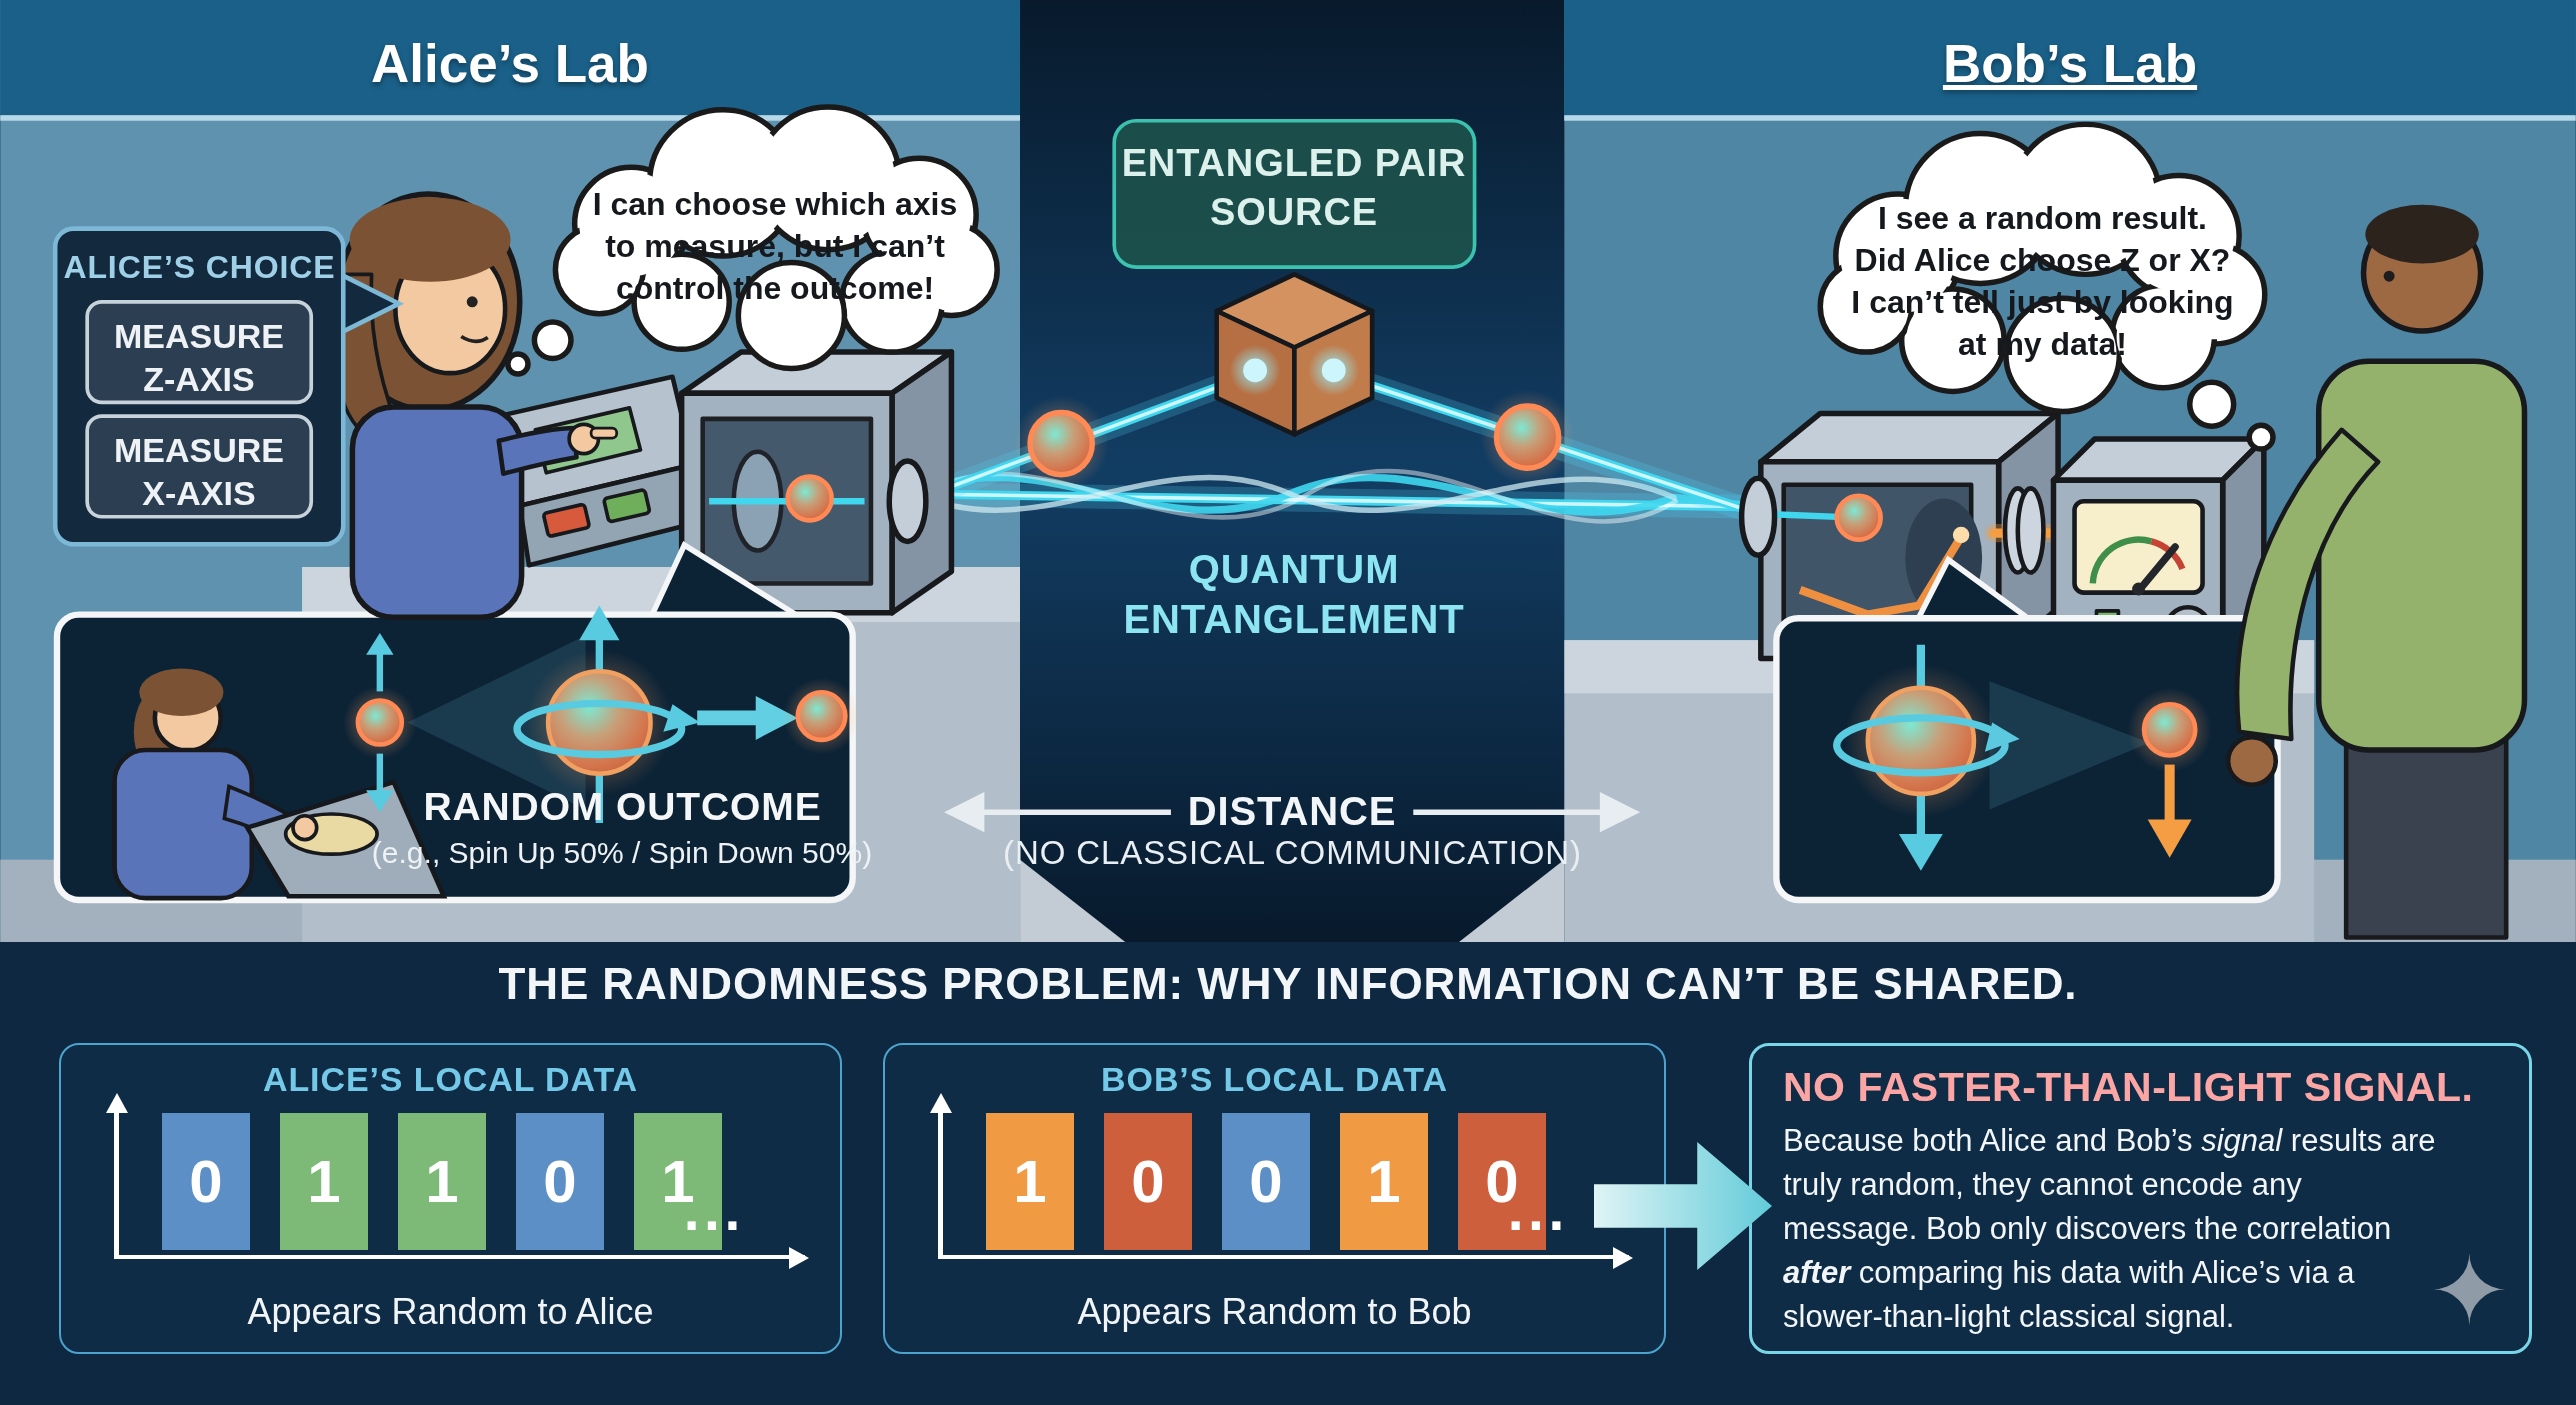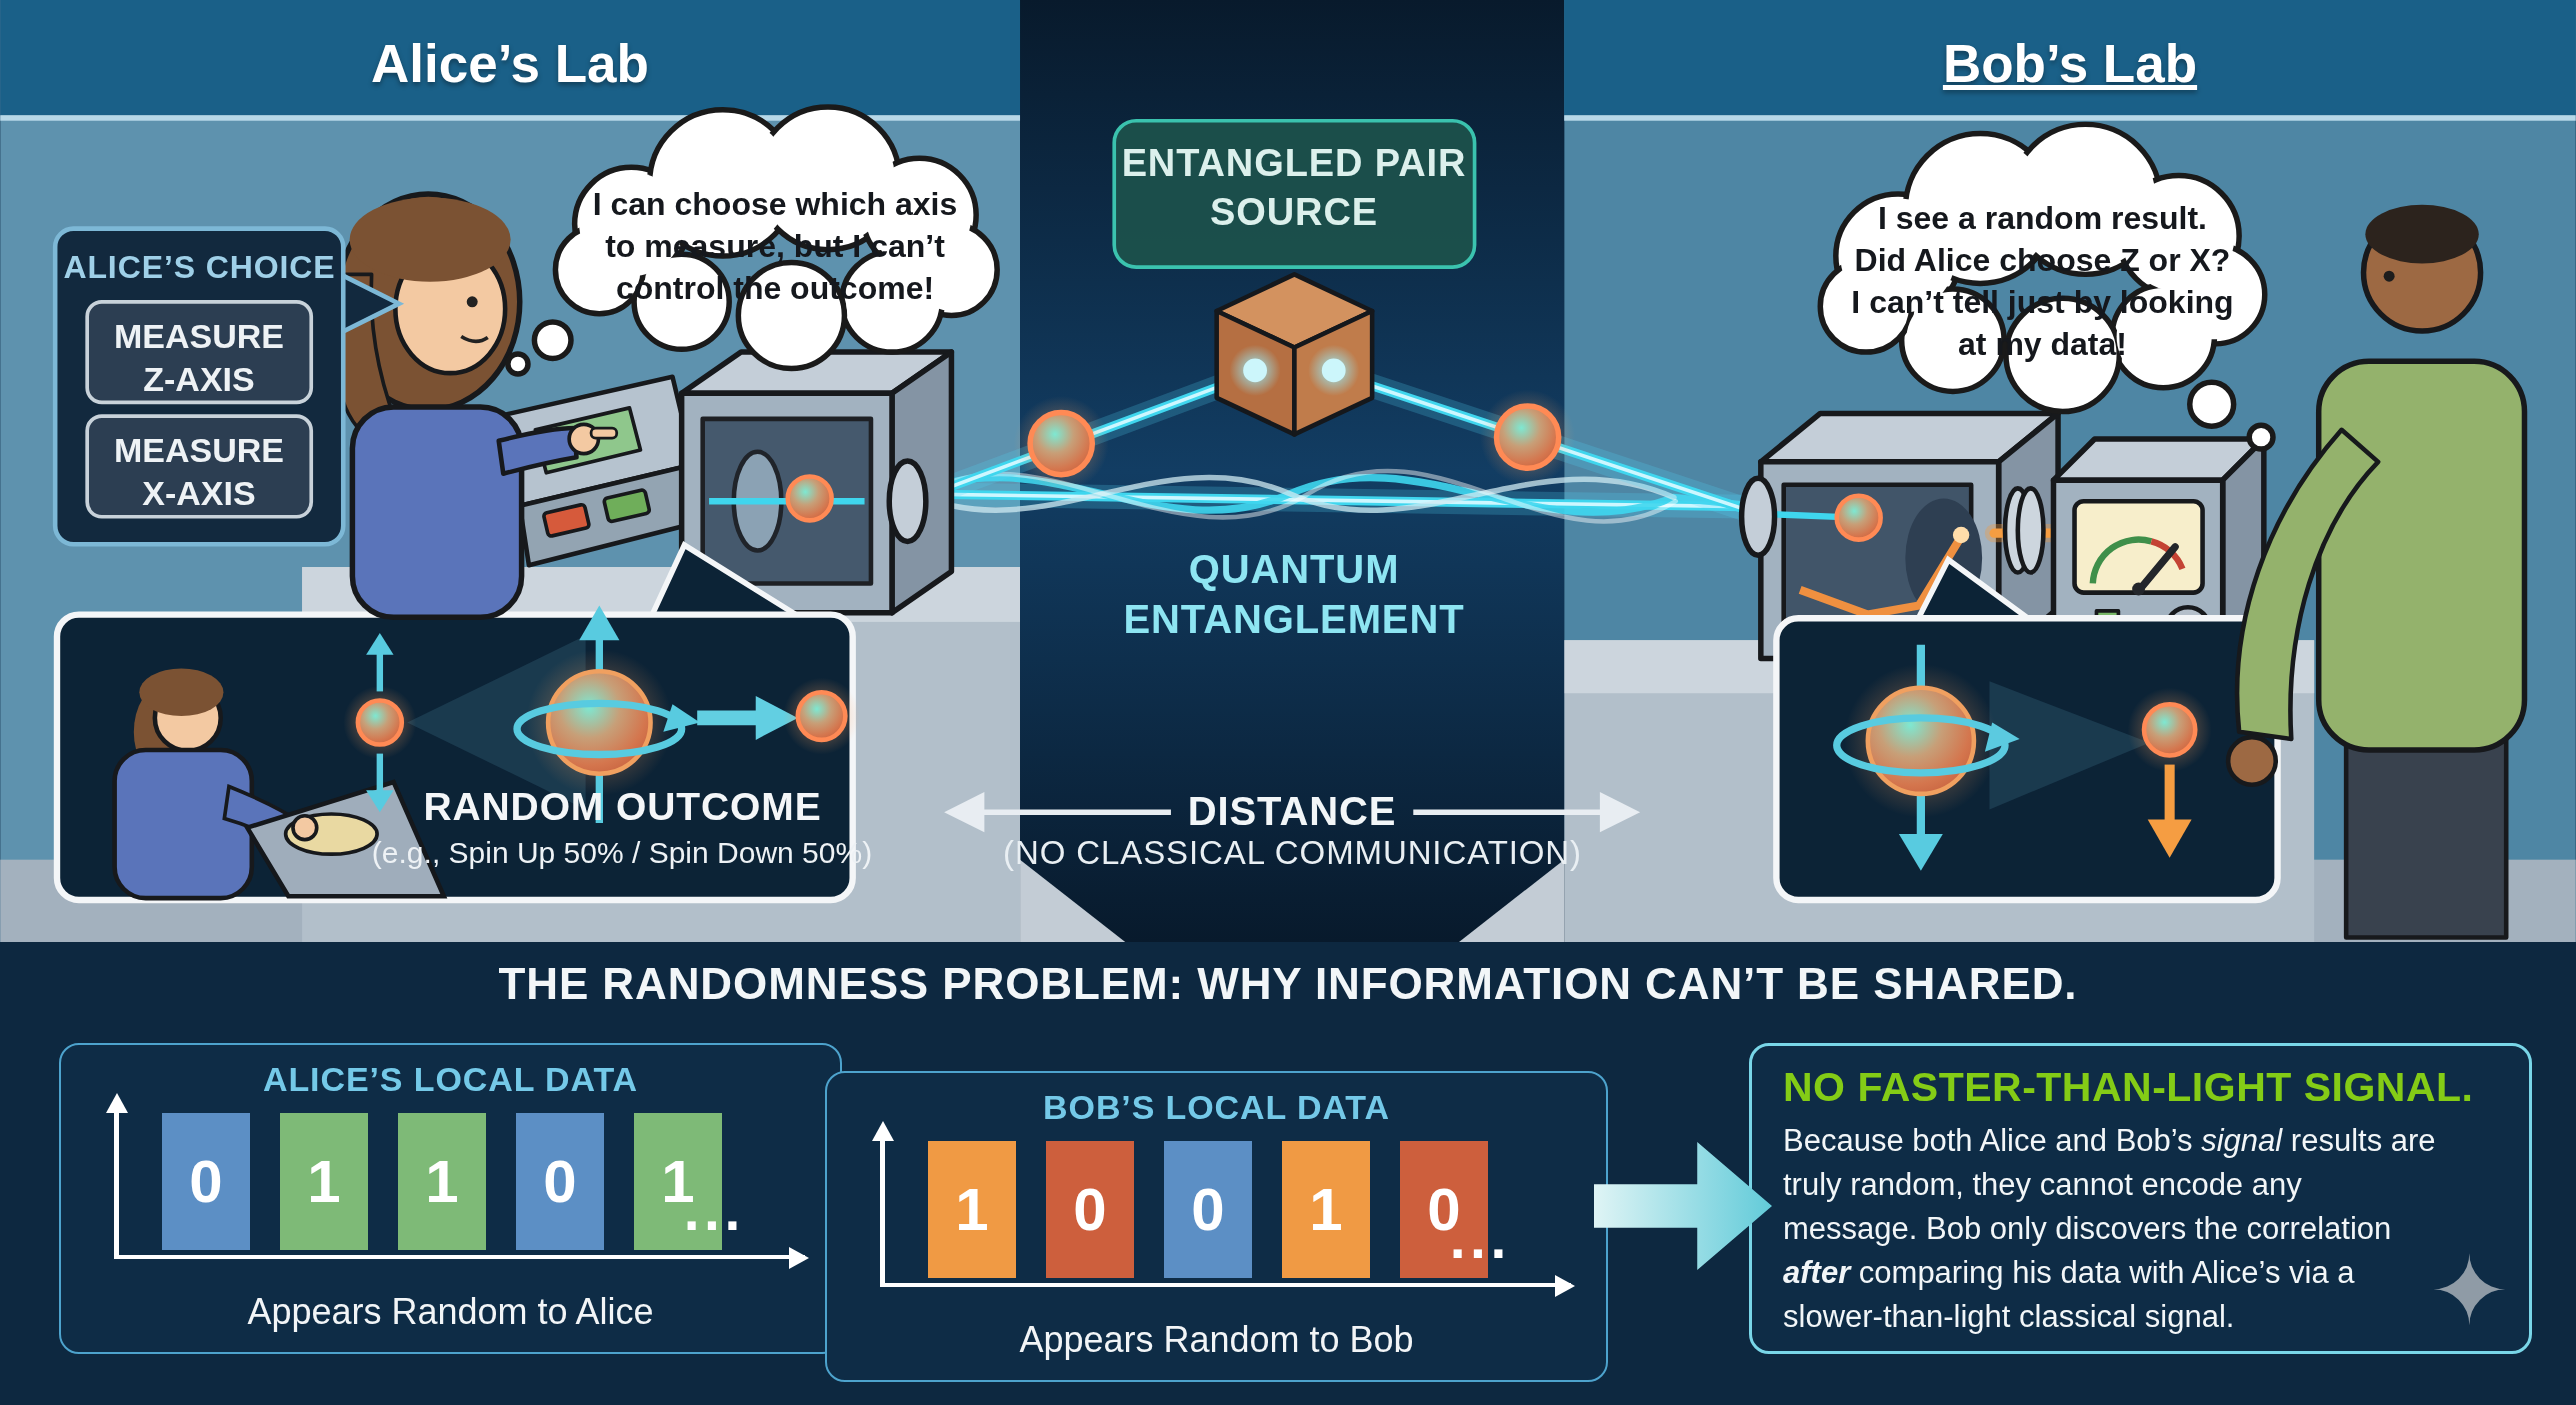--- a/index.html
+++ b/index.html
@@ -34,21 +34,21 @@
            border-left:20px solid #fff;}
   .bars{position:absolute;left:79px;bottom:33px;display:flex;gap:30px;align-items:flex-end;}
   .bar{width:88px;height:137px;display:flex;align-items:center;justify-content:center;
        font-size:60px;font-weight:bold;color:#ffffff;}
   .ellipsis{position:absolute;right:73px;bottom:40px;font-size:57px;font-weight:bold;
             color:#ffffff;letter-spacing:4.6px;}
   .caption{text-align:center;margin-top:7.3px;font-size:36px;color:#f2f5f7;}
   .nftl-panel{position:absolute;left:1749px;top:1043px;width:783px;height:311px;
               background:#0e2c46;border:3.7px solid #79d6e8;border-radius:20px;z-index:2;
               box-sizing:border-box;padding:18.3px 31px;}
-  .nftl-title{font-size:41px;font-weight:bold;color:#84cc16;letter-spacing:0.5px;}
+  .nftl-title{font-size:41px;font-weight:bold;color:#fca5a5;letter-spacing:0.5px;}
   .nftl-body{margin-top:7.3px;font-size:31px;color:#f2f6f8;line-height:44px;}
   .nftl-body .it{font-style:italic;}
   .nftl-body .bi{font-style:italic;font-weight:bold;}
   .sparkle{position:absolute;right:20px;bottom:5.5px;font-size:95px;color:#8f9ba6;z-index:3;}
   .flow-arrow{position:absolute;left:1594px;top:1142px;width:178px;height:128px;z-index:4;
               background:linear-gradient(90deg,#dff4f5,#62cbd9);
               clip-path:polygon(0 33%,58% 33%,58% 0,100% 50%,58% 100%,58% 67%,0 67%);}
 </style>
 </head>
 <body>
@@ -405,21 +405,21 @@
           <div class="bar" style="background: rgb(126, 186, 119);">1</div>
           <div class="bar" style="background: rgb(126, 186, 119);">1</div>
           <div class="bar" style="background: rgb(92, 143, 197);">0</div>
           <div class="bar" style="background: rgb(126, 186, 119);">1</div>
         </div>
     <div class="ellipsis">...</div>
   </div>
   <div class="caption">Appears Random to Alice</div>
 </div>
 
-<div class="data-panel" style="left:825px;width:783px;margin-top:28px;">
+<div class="data-panel" style="left:883px;width:783px;">
   <div class="panel-title">BOB’S LOCAL DATA</div>
   <div class="chart">
     <div class="y-axis">
           <div class="y-arrow"></div>
         </div>
     <div class="x-axis">
           <div class="x-arrow"></div>
         </div>
     <div class="bars">
           <div class="bar" style="background: rgb(240, 154, 68);">1</div>

